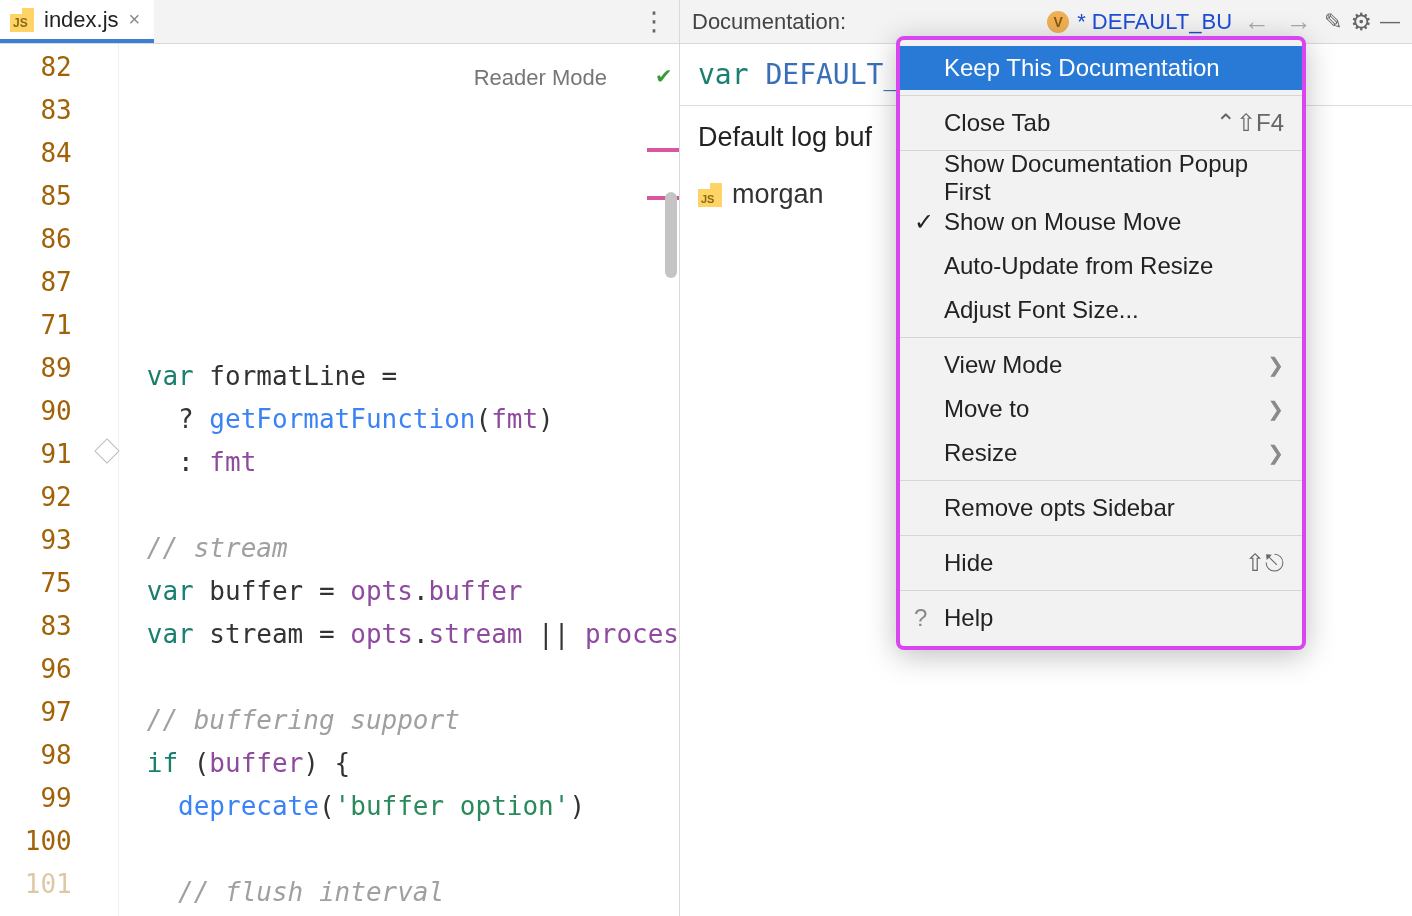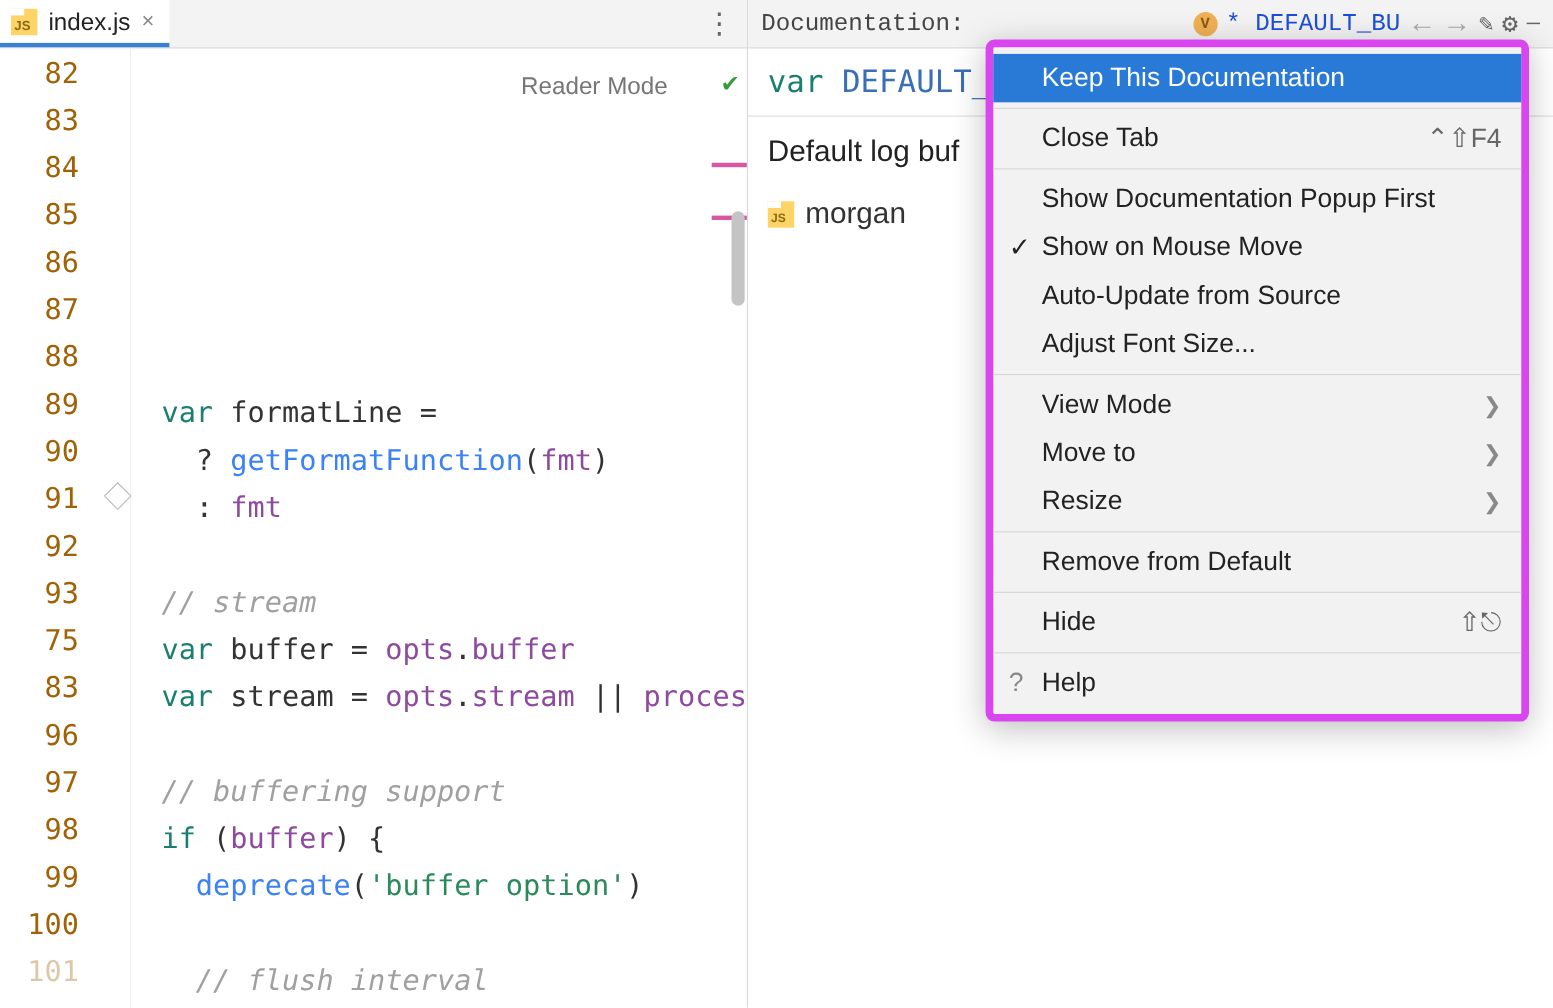--- a/index.html
+++ b/index.html
@@ -156,21 +156,20 @@
 .doc-header {
   height: 44px;
   background: #f3f3f3;
   border-bottom: 1px solid #d9d9d9;
   display: flex;
   align-items: center;
   gap: 8px;
   padding: 0 12px;
   font-size: 22px;
   color: #444;
-  font-family: Liberation Mono, monospace;
 }
 .doc-header .spacer { flex: 1; }
 .v-badge {
   display: inline-flex;
   width: 22px; height: 22px;
   border-radius: 11px;
   background: #f0b055;
   color: #8a5a10;
   align-items: center;
   justify-content: center;
@@ -214,23 +213,23 @@
   left: 0; top: 0;
   width: 50%;
   height: 6px;
   background: #fff;
 }
 
 .context-menu {
   position: absolute;
   top: 36px;
   left: 896px;
-  width: 494px;
+  width: 410px;
   background: #f2f2f2;
-  border: 7px solid #d946ef;
+  border: 4px solid #d946ef;
   border-radius: 8px;
   box-shadow: 0 6px 30px rgba(0,0,0,0.25);
   padding: 6px 0;
   font-size: 24px;
   color: #222;
 }
 .context-menu .mi {
   display: flex;
   align-items: center;
   height: 44px;
@@ -283,21 +282,21 @@
       <span class="more-dots">⋮</span>
     </div>
     <div class="editor-body">
       <div class="gutter" id="gutter">
         <div class="ln">82</div>
           <div class="ln">83</div>
           <div class="ln">84</div>
           <div class="ln">85</div>
           <div class="ln">86</div>
           <div class="ln">87</div>
-          <div class="ln">88</div>
+          <div class="ln">71</div>
           <div class="ln">89</div>
           <div class="ln">90</div>
           <div class="ln">91</div>
           <div class="ln">92</div>
           <div class="ln">93</div>
           <div class="ln">75</div>
           <div class="ln">83</div>
           <div class="ln">96</div>
           <div class="ln">97</div>
           <div class="ln">98</div>
@@ -352,41 +351,41 @@
     </div>
     <div class="sep"></div>
     <div class="mi">
       <span>Show Documentation Popup First</span>
     </div>
     <div class="mi">
       <span class="check">✓</span>
       <span>Show on Mouse Move</span>
     </div>
     <div class="mi">
-      <span>Auto-Update from Source</span>
+      <span>Auto-Update from Resize</span>
     </div>
     <div class="mi">
       <span>Adjust Font Size...</span>
     </div>
     <div class="sep"></div>
     <div class="mi">
       <span>View Mode</span>
       <span class="chev">❯</span>
     </div>
     <div class="mi">
       <span>Move to</span>
       <span class="chev">❯</span>
     </div>
     <div class="mi">
       <span>Resize</span>
       <span class="chev">❯</span>
     </div>
     <div class="sep"></div>
     <div class="mi">
-      <span>Remove from Default</span>
+      <span>Remove opts Sidebar</span>
     </div>
     <div class="sep"></div>
     <div class="mi">
       <span>Hide</span>
       <span class="sc">⇧⎋</span>
     </div>
     <div class="sep"></div>
     <div class="mi">
       <span class="qmark">?</span>
       <span>Help</span>

